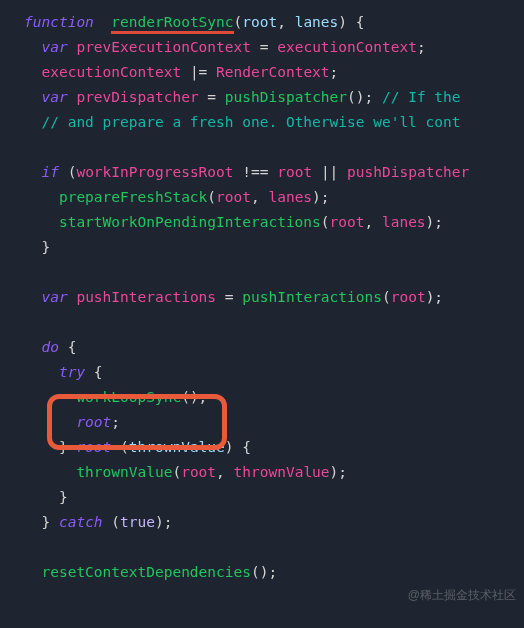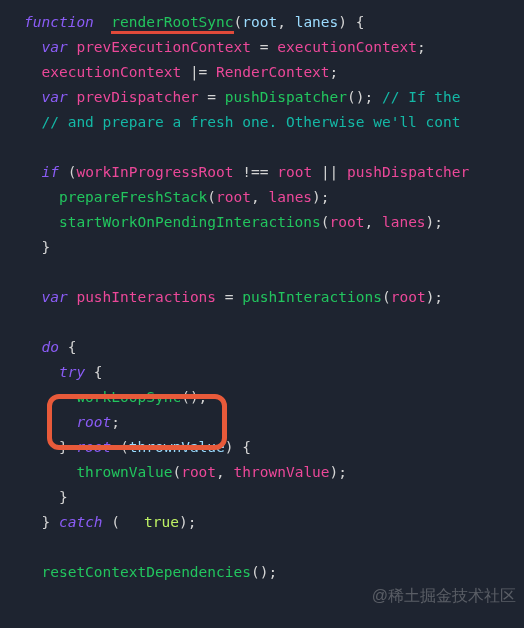--- a/index.html
+++ b/index.html
@@ -17,21 +17,21 @@
     padding: 10px 0 0 24px;
     color: #d7d7d7;
     white-space: pre;
     position: relative;
   }
   .kw { color: #8b5cf6; font-style: italic; }
   .fn { color: #22c55e; }
   .param { color: #9cdcfe; }
   .brace, .punct, .op { color: #d4d4d4; }
   .str, .prop { color: #ec4899; }
-  .lit { color: #bef264; margin-left: 24px; }
+  .lit { color: #c4b5fd; }
   .comment { color: #14b8a6; }
 
   
   .underline-red {
     border-bottom: 3px solid #e04a3a;
     padding-bottom: 1px;
   }
   
   .red-box {
     position: absolute;
@@ -42,21 +42,21 @@
     width: 180px;
     height: 56px;
     pointer-events: none;
   }
   .watermark {
     position: absolute;
     right: 8px;
     bottom: 20px;
     color: rgba(200,200,200,0.35);
     font-family: -apple-system, "PingFang SC", sans-serif;
-    font-size: 16px;
+    font-size: 12px;
     pointer-events: none;
   }
 </style>
 </head>
 <body>
 
 <pre class="code"><span class="kw">function</span>  <span class="fn underline-red">renderRootSync</span><span class="punct">(</span><span class="param">root</span><span class="punct">, </span><span class="param">lanes</span><span class="punct">) {</span>
   <span class="kw">var</span> <span class="prop">prevExecutionContext</span> <span class="op">=</span> <span class="prop">executionContext</span><span class="punct">;</span>
   <span class="prop">executionContext</span> <span class="op">|=</span> <span class="prop">RenderContext</span><span class="punct">;</span>
   <span class="kw">var</span> <span class="prop">prevDispatcher</span> <span class="op">=</span> <span class="fn">pushDispatcher</span><span class="punct">();</span> <span class="comment">// If the</span>

